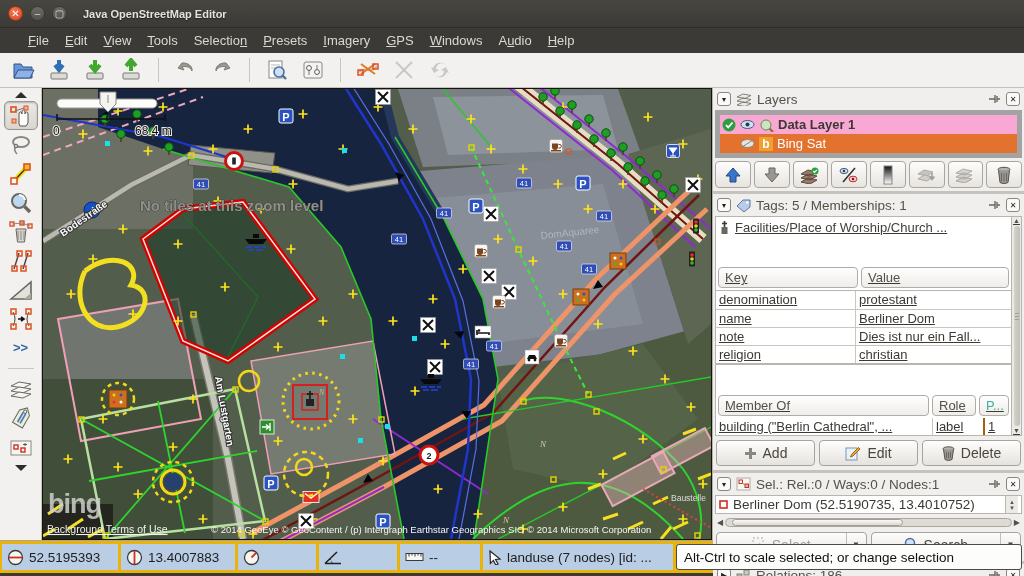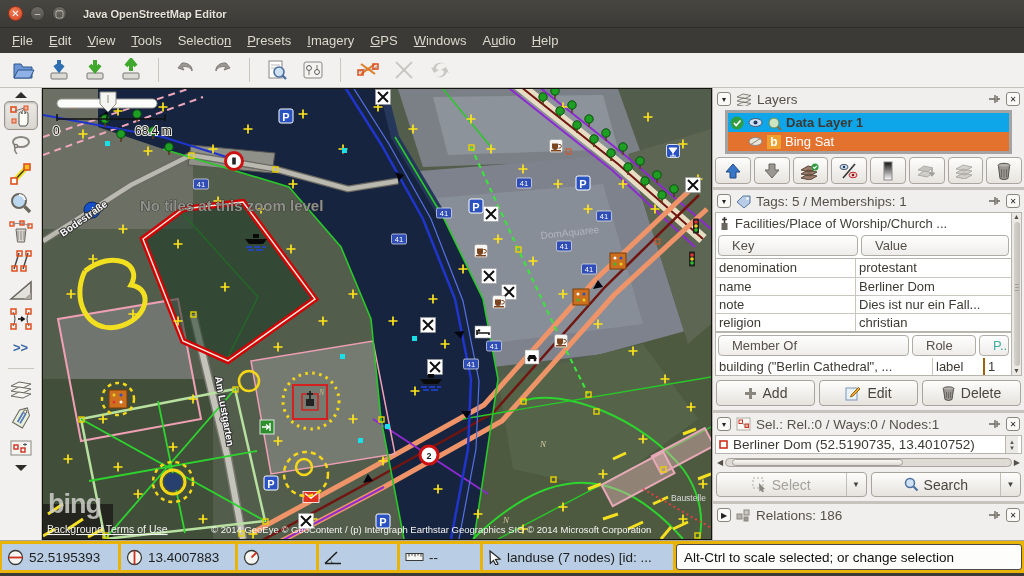--- a/index.html
+++ b/index.html
@@ -6,21 +6,21 @@
   *{box-sizing:border-box;}
   .window{width:1024px;height:576px;position:relative;background:#3b3a36;font-family:"Liberation Sans",sans-serif;overflow:hidden;-webkit-font-smoothing:antialiased;}
   
   .titlebar{height:28px;display:flex;align-items:center;background:linear-gradient(#484641,#3b3a36);border-bottom:1px solid #2e2d29;}
   .winbtns{display:flex;gap:7px;margin-left:8px;}
   .wbtn{width:15px;height:15px;border-radius:50%;display:flex;align-items:center;justify-content:center;font-size:10px;line-height:1;color:#fff;}
   .wbtn.close{background:radial-gradient(circle at 35% 30%,#f07a52,#d6472b);border:1px solid #9e3015;}
   .wbtn.min,.wbtn.max{background:linear-gradient(#6b6962,#55534d);border:1px solid #3a3834;color:#d8d5cc;}
   .wtitle{color:#e6e2d8;font-weight:bold;font-size:11px;margin-left:16px;text-shadow:0 1px 1px #222;}
   
-  .menubar{height:25px;display:flex;align-items:center;background:#3b3a36;color:#dcd8ce;font-size:13px;padding-left:4px;}
+  .menubar{height:25px;display:flex;align-items:center;background:#3b3a36;color:#dcd8ce;font-size:13px;padding-left:20px;}
   .mi{padding:3px 8px;cursor:default;white-space:nowrap;}
   .mi u{text-decoration:underline;}
   
   .toolbar{height:35px;background:#f2f1ef;border-bottom:1px solid #c6c3bd;display:flex;align-items:center;padding-left:8px;gap:6px;}
   .tbtn{width:30px;height:28px;display:flex;align-items:center;justify-content:center;border-radius:3px;}
   .tbtn.dim{opacity:.45;}
   .tsep{width:1px;height:24px;background:#c9c6c0;margin:0 6px;}
   
   .content{display:flex;height:452px;}
   .sidebar{width:42px;background:#f2f1ef;border-right:1px solid #c6c3bd;display:flex;flex-direction:column;align-items:center;padding-top:1px;}
@@ -29,28 +29,28 @@
   .sdiv{width:26px;height:1px;background:#c9c6c0;margin:6px 0;}
   .smore{color:#3465a4;font-weight:bold;font-size:13px;}
   .map{position:relative;flex:1;background:#4d5748;overflow:hidden;border:1px solid #14140f;}
   .map svg.mapcanvas{position:absolute;left:0;top:0;}
   
   .rightpanel{width:312px;background:#f0efed;border-left:1px solid #b5b2ad;display:flex;flex-direction:column;font-size:12.5px;color:#3c3933;}
   .panel{border-bottom:3px solid #c6c3bd;background:#f0efed;}
   .phead{height:22px;display:flex;align-items:center;gap:5px;padding:0 4px;color:#55514a;font-size:13.5px;}
   .ptitle{flex:1;white-space:nowrap;overflow:hidden;}
   .cbox{width:14px;height:14px;border:1px solid #8a8680;border-radius:3px;background:#faf9f7;display:flex;align-items:center;justify-content:center;font-size:8px;color:#222;flex:0 0 auto;}
-  .layerlist{background:#0ea5e9;border:3px solid #a3a3a3;margin:0 12px;}
+  .layerlist{background:#f9a8d4;border:5px solid #a3a3a3;margin:0 2px;}
   .lrow{height:19px;display:flex;align-items:center;gap:4px;padding:0 2px;font-size:13px;}
   .lrow.bold{font-weight:bold;}
   .lrow.sel{background:#e4722f;color:#fff;}
   .btnrow{display:flex;gap:3px;padding:3px 2px;}
   .lbtn{flex:1;height:27px;border:1px solid #aaa69f;border-radius:4px;background:linear-gradient(#fdfdfc,#e7e4df);display:flex;align-items:center;justify-content:center;}
-  .hbtn{height:21px;border:1px solid #b0ada6;border-radius:4px;background:linear-gradient(#fefefe,#efedea);display:flex;align-items:center;padding:0 13px;color:#55514a;font-size:13px;overflow:hidden;white-space:nowrap;}
-  .tagarea{display:flex;margin:0 2px;}
+  .hbtn{height:21px;border:1px solid #b0ada6;border-radius:4px;background:linear-gradient(#fefefe,#efedea);display:flex;align-items:center;padding:0 6px;color:#55514a;font-size:13px;overflow:hidden;white-space:nowrap;margin-top:28px;}
+  .tagarea{display:flex;margin:0 2px;text-decoration:underline;}
   .taginner{flex:1;}
   .presetrow{display:flex;align-items:center;gap:5px;height:21px;background:#fff;border:1px solid #b8b5af;border-bottom:none;padding:0 3px;font-size:13px;color:#43403a;white-space:nowrap;overflow:hidden;}
   .kvhead{display:flex;gap:3px;background:#fff;border-left:1px solid #b8b5af;border-right:1px solid #b8b5af;padding:2px 2px;}
   .tagtable{background:#fff;border:1px solid #b8b5af;}
   .trow{display:flex;height:18px;line-height:17px;font-size:13px;border-top:1px solid #c9c6c0;}
   .trow:first-child{border-top:none;}
   .tkey{width:140px;padding:0 3px;border-right:1px solid #c9c6c0;overflow:hidden;white-space:nowrap;}
   .tval{flex:1;padding:0 3px;overflow:hidden;white-space:nowrap;}
   .trow.sel{background:#e57a3c;color:#fff;}
   .memrow{display:flex;height:18px;line-height:17px;font-size:13px;background:#fff;border:1px solid #b8b5af;border-top:none;}
@@ -819,21 +819,21 @@
                   <div class="tkey">note</div>
                   <div class="tval">Dies ist nur ein Fall...</div>
                 </div>
               <div class="trow">
                   <div class="tkey">religion</div>
                   <div class="tval">christian</div>
                 </div>
             </div>
             <div class="kvhead" style="border-top:1px solid #b8b5af;">
               <div class="hbtn" style="flex:1">Member Of</div>
-              <div class="hbtn" style="width:64px">Role</div>
+              <div class="hbtn" style="width:44px">Role</div>
               <div class="hbtn" style="width:30px;color:#3fae9e">P...</div>
             </div>
             <div class="memrow">
               <div class="mcell1">building ("Berlin Cathedral", ...</div>
               <div class="mcell2">label</div>
               <div class="mcell3">1</div>
             </div>
           </div>
           <div class="vscroll">
             <span style="font-size:7px;color:#55514a;line-height:6px;">▲</span>

